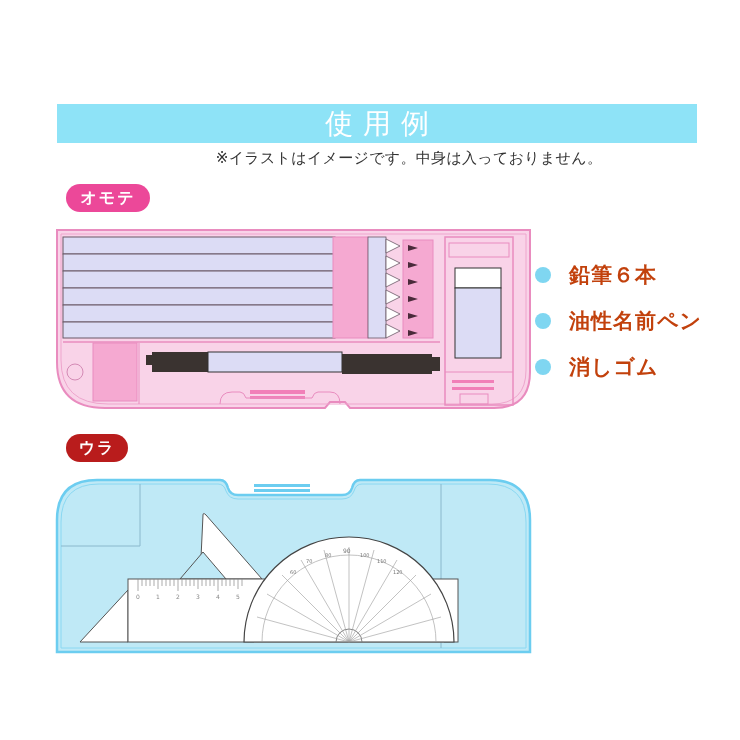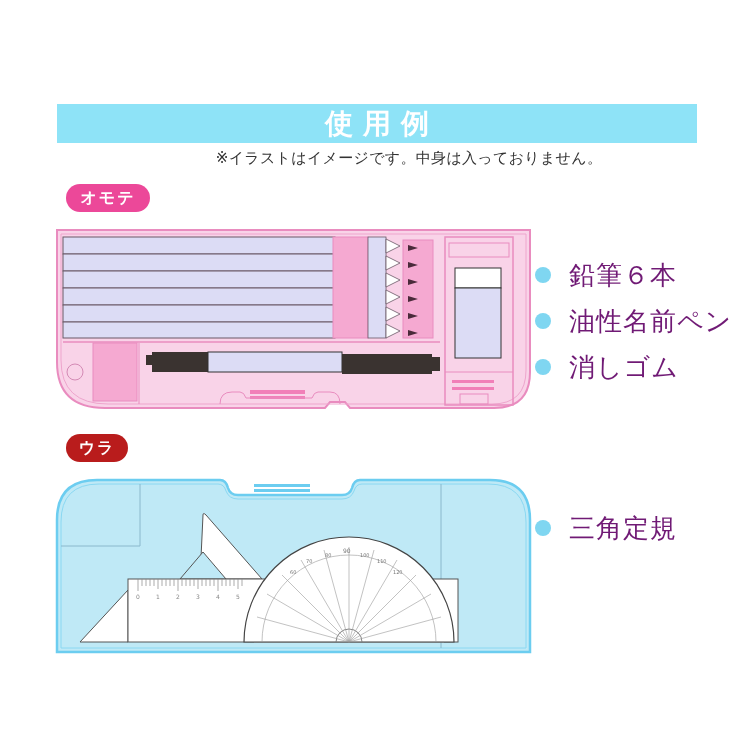--- a/index.html
+++ b/index.html
@@ -5,21 +5,21 @@
   * { margin: 0; padding: 0; box-sizing: border-box; }
   html, body { width: 740px; height: 740px; background: #ffffff; overflow: hidden; }
   body { position: relative; font-family: "DejaVu Sans", "Liberation Sans", sans-serif; }
 
   .header-bar {
     position: absolute; left: 57px; top: 104px; width: 640px; height: 39px;
     background: #8ee3f7;
     display: flex; align-items: center; justify-content: center;
   }
   .header-title {
-    color: #ffffff; font-size: 28px; font-weight: bold; letter-spacing: 10px;
+    color: #ffffff; font-size: 28px; font-weight: normal; letter-spacing: 10px;
     padding-left: 10px;
   }
   .note {
     position: absolute; left: 0; top: 149px; width: 740px; text-align: center;
     font-size: 15px; color: #333333; letter-spacing: 0.3px; margin-left: 39px;
   }
 
   .badge {
     position: absolute; height: 28px; border-radius: 14px; color: #fff;
     font-weight: bold; font-size: 16px; display: flex; align-items: center; justify-content: center;
@@ -28,21 +28,21 @@
   .badge-front { left: 66px; top: 184px; width: 84px; background: #ec4899; }
   .badge-back  { left: 66px; top: 434px; width: 62px; background: #b91c1c; }
 
   .case-svg { position: absolute; left: 0; top: 0; }
 
   .list { position: absolute; left: 535px; }
   .list-front { top: 252px; }
   .list-back  { top: 505px; }
   .list-item {
     display: flex; align-items: center; height: 46px;
-    font-weight: normal; font-size: 26px; color: #701a75; letter-spacing: 1px;
+    font-weight: bold; font-size: 21px; color: #c2410c; letter-spacing: 1px;
   }
   .dot {
     width: 16px; height: 16px; border-radius: 50%; background: #7fd6f1;
     margin-right: 18px; flex: none;
   }
 </style>
 </head>
 <body>
 
 <div class="header-bar">
@@ -198,17 +198,13 @@
     <span class="dot"></span>
     <span>油性名前ペン</span>
   </div>
   <div class="list-item">
     <span class="dot"></span>
     <span>消しゴム</span>
   </div>
 </div>
 
 <div class="list list-back">
-  <div class="list-item">
-    <span class="dot"></span>
-    <span>三角定規</span>
-  </div>
 </div>
 
 </body></html>

